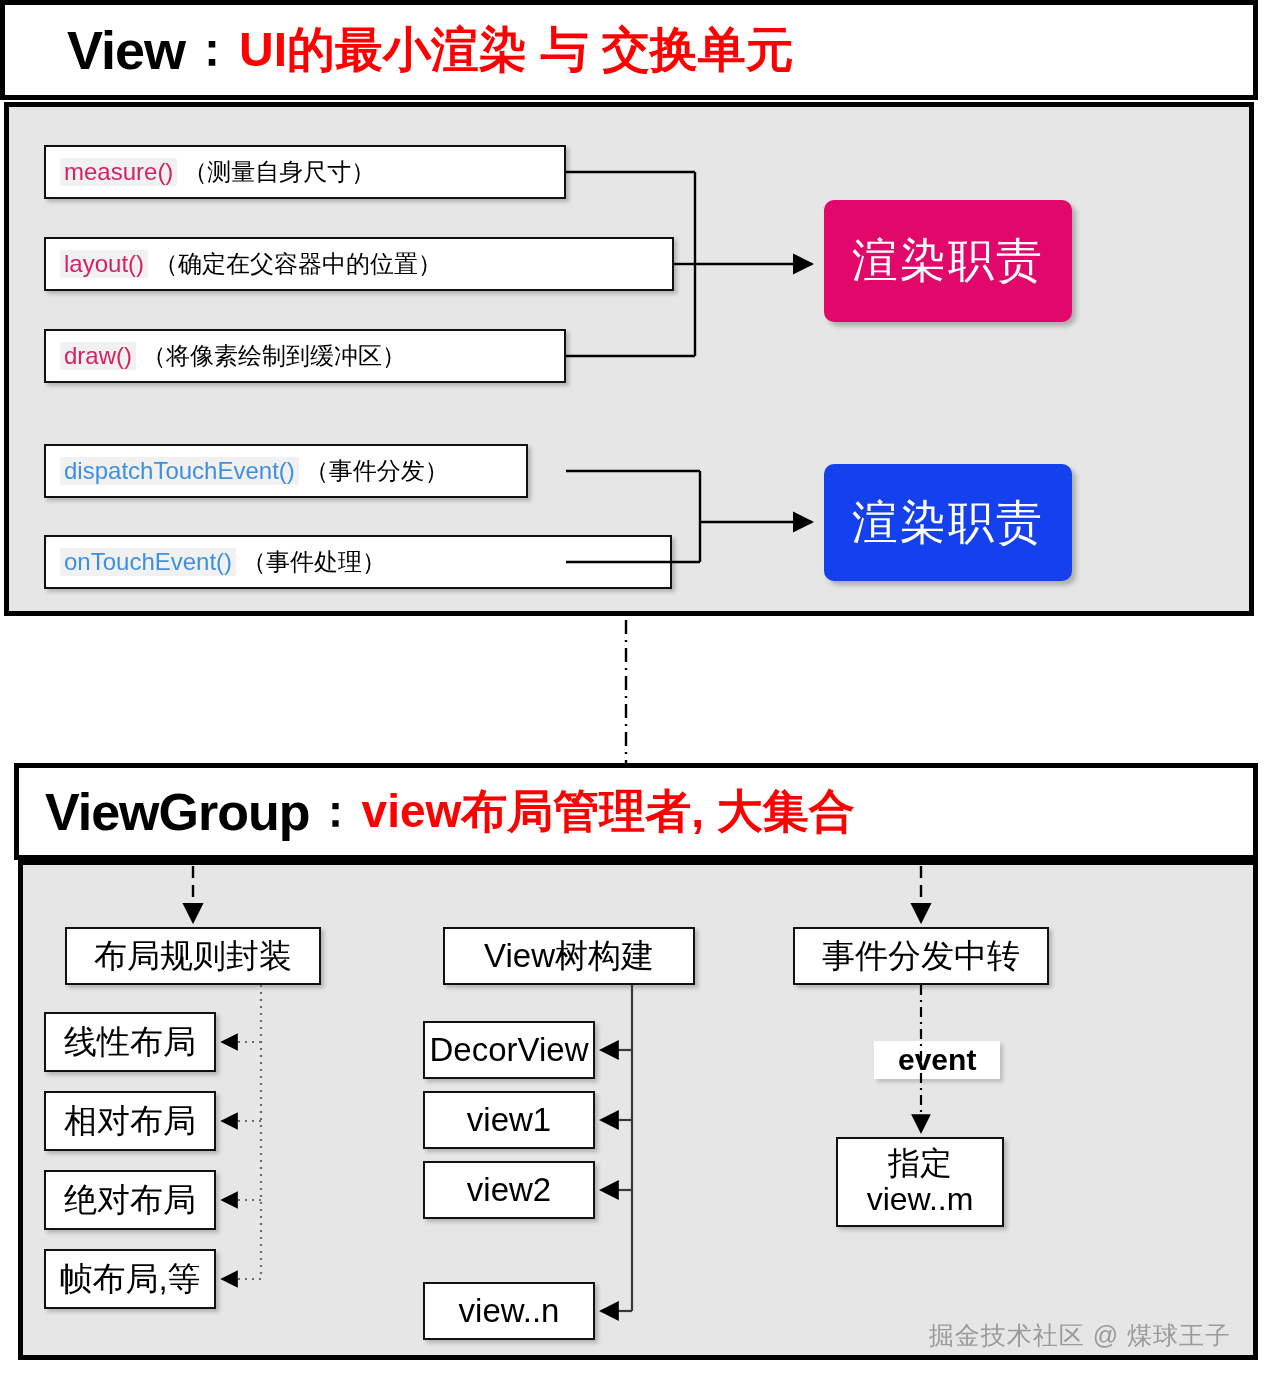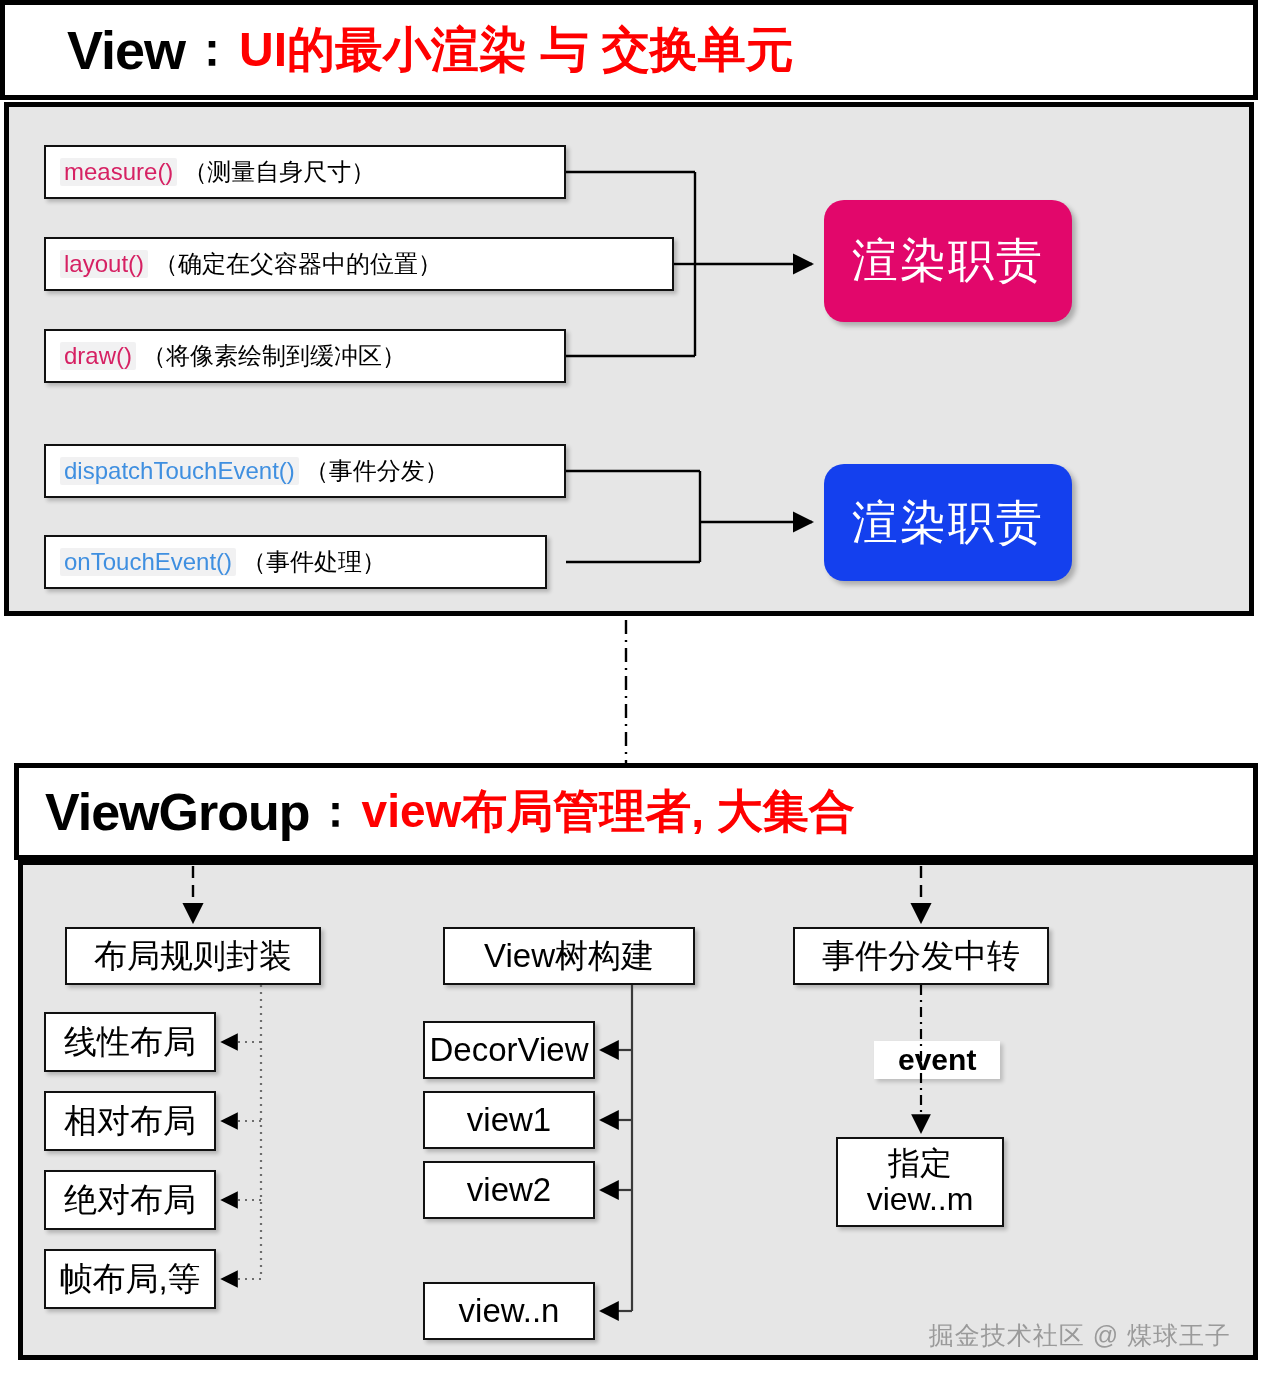--- a/index.html
+++ b/index.html
@@ -87,21 +87,21 @@
     background: #f1f1f2;
     border-radius: 2px;
   }
   .code.pink { color: #d62163; }
   .code.blue { color: #3f8fe0; }
   .desc { color: #000000; padding-left: 6px; }
 
   
   .badge {
     position: absolute;
-    border-radius: 20px;
+    border-radius: 10px;
     display: flex;
     align-items: center;
     justify-content: center;
     color: #ffffff;
     font-size: 46px;
     font-weight: 500;
     box-shadow: 4px 4px 5px rgba(0,0,0,0.25);
     letter-spacing: 2px;
   }
   .badge.pink { background: #e2076b; }
@@ -176,26 +176,26 @@
   <div class="mbox" style="left:44px; top:237px; width:630px; height:54px;">
     <span class="code pink">layout()</span>
     <span class="desc">（确定在父容器中的位置）</span>
   </div>
 
   <div class="mbox" style="left:44px; top:329px; width:522px; height:54px;">
     <span class="code pink">draw()</span>
     <span class="desc">（将像素绘制到缓冲区）</span>
   </div>
 
-  <div class="mbox" style="left:44px; top:444px; width:522px; height:54px;">
+  <div class="mbox" style="left:44px; top:444px; width:484px; height:54px;">
     <span class="code blue">dispatchTouchEvent()</span>
     <span class="desc">（事件分发）</span>
   </div>
 
-  <div class="mbox" style="left:44px; top:535px; width:503px; height:54px;">
+  <div class="mbox" style="left:44px; top:535px; width:628px; height:54px;">
     <span class="code blue">onTouchEvent()</span>
     <span class="desc">（事件处理）</span>
   </div>
 
   <div class="badge pink" style="left:824px; top:200px; width:248px; height:122px;">
     <span>渲染职责</span>
   </div>
 
   <div class="badge blue" style="left:824px; top:464px; width:248px; height:117px;">
     <span>渲染职责</span>

